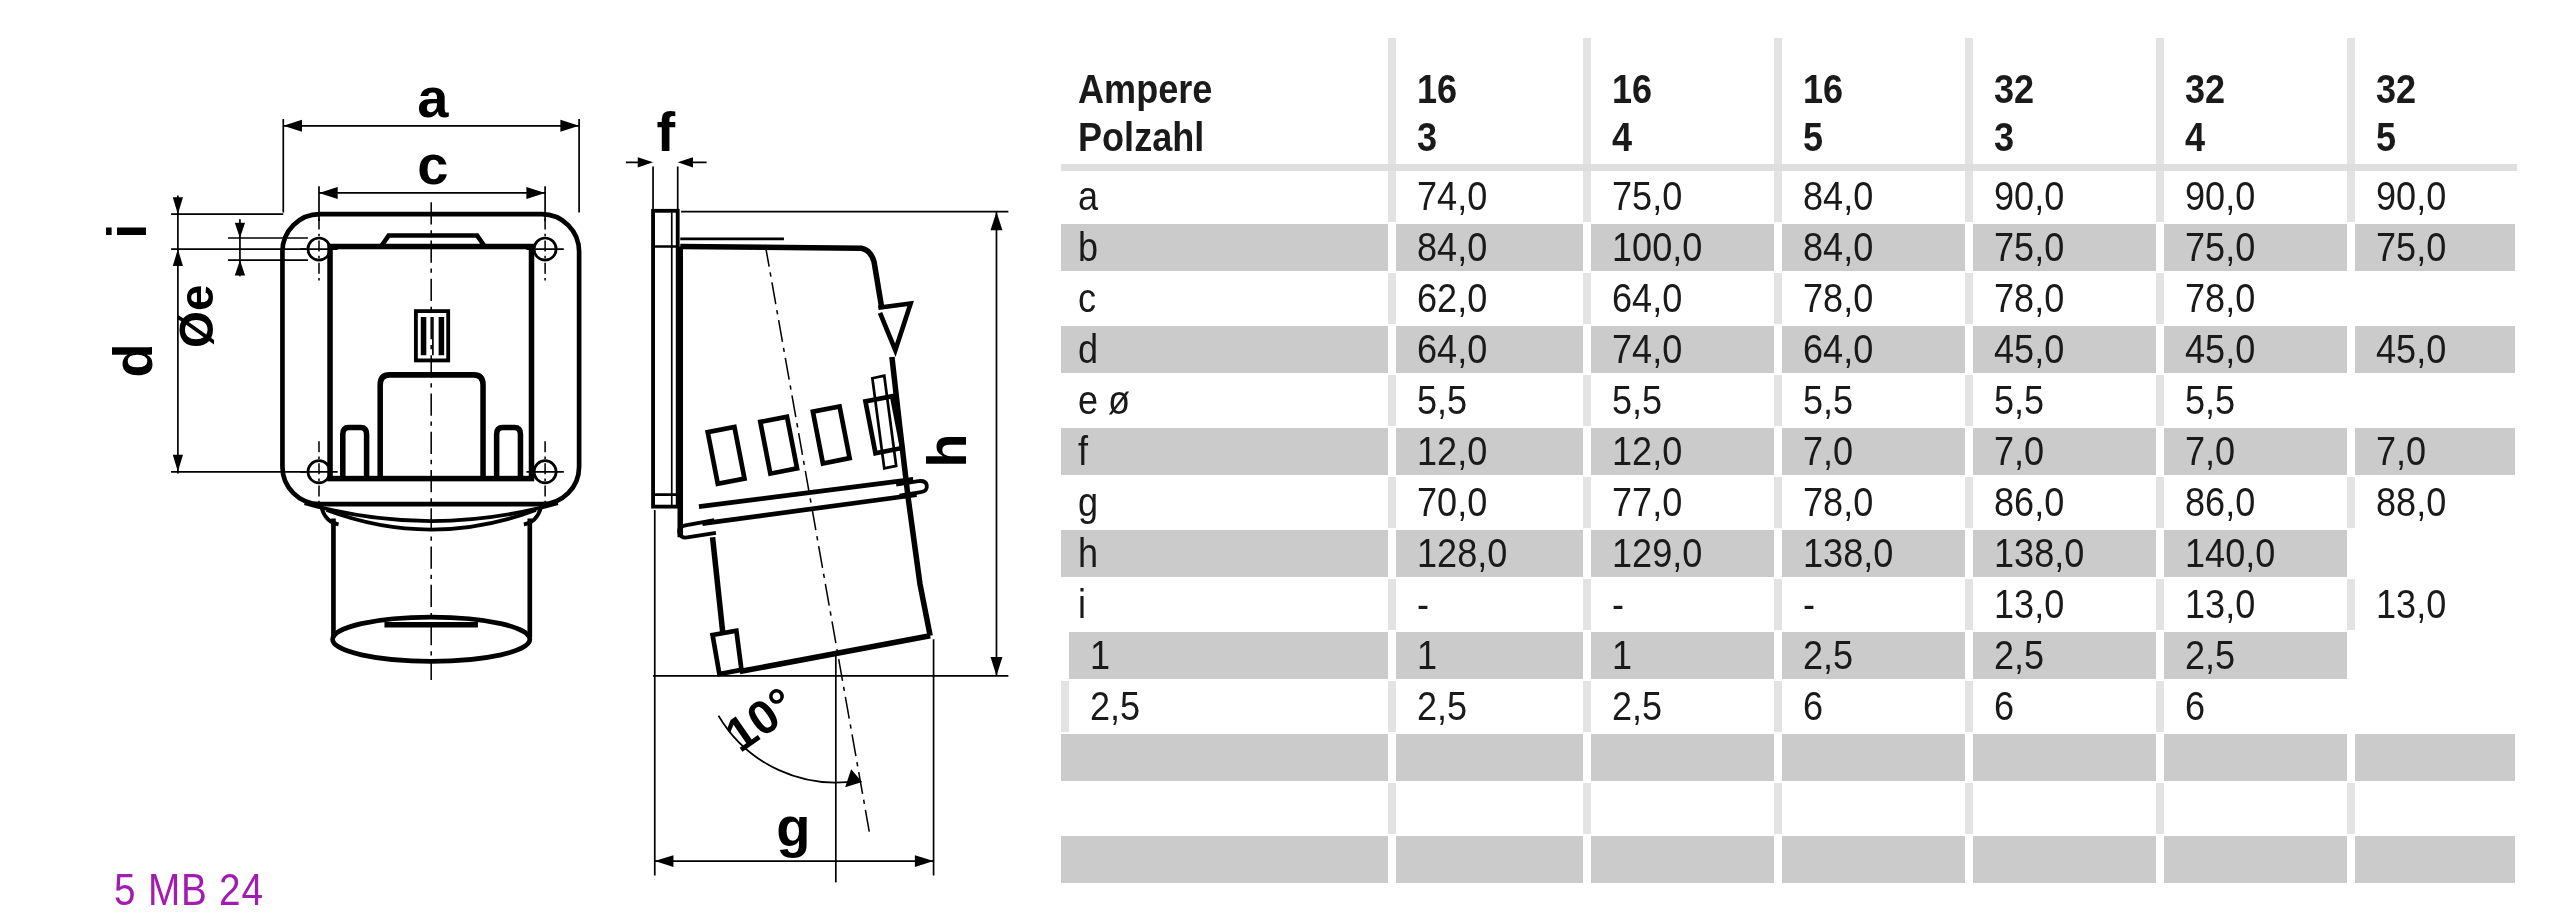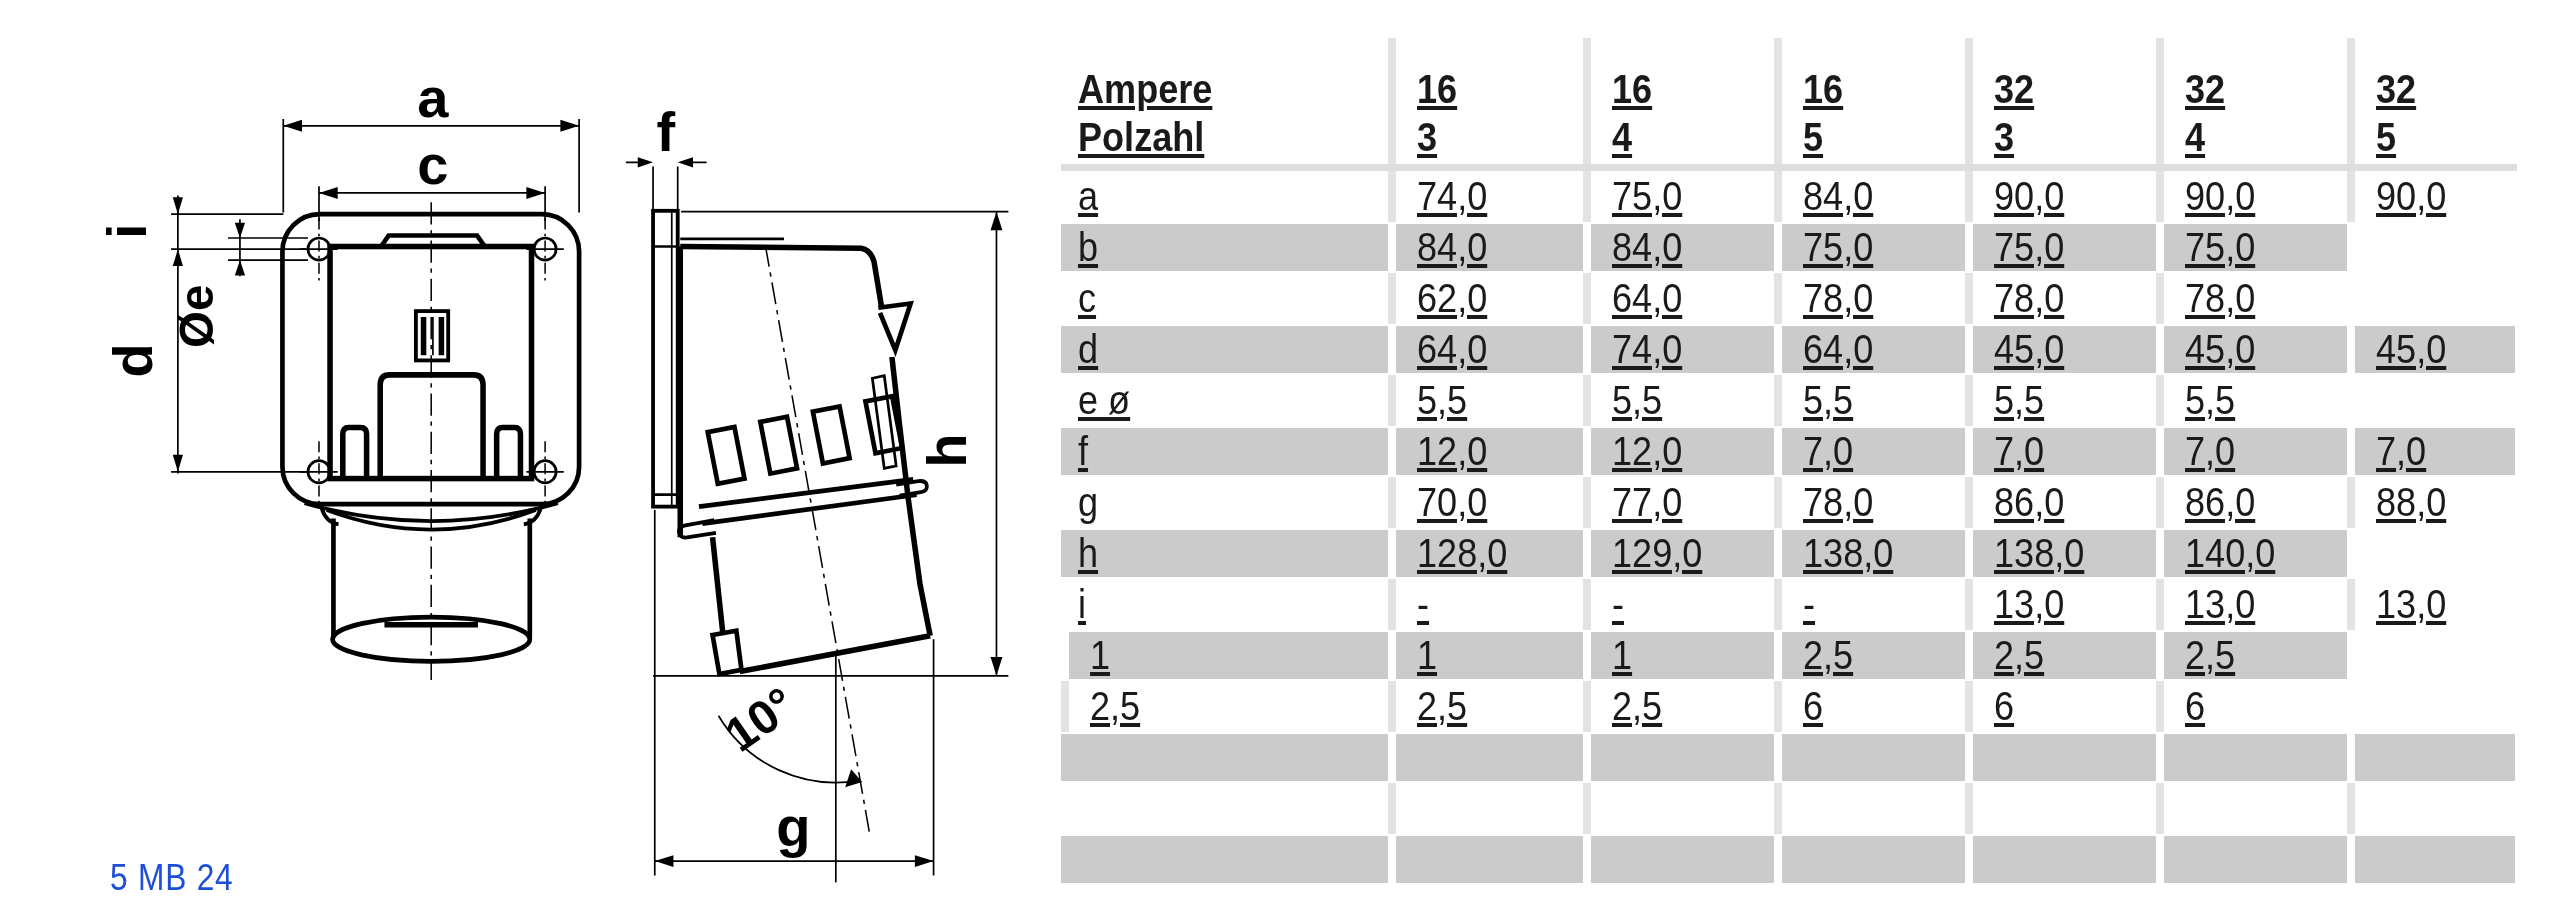--- a/index.html
+++ b/index.html
@@ -14,27 +14,27 @@
   .s3{stroke:#000;stroke-width:3.2;fill:none;}
   .s4{stroke:#000;stroke-width:4.5;fill:none;}
   .s5{stroke:#000;stroke-width:5.5;fill:none;}
   .s6{stroke:#000;stroke-width:6.5;fill:none;}
   .cl{stroke:#000;stroke-width:1.8;fill:none;stroke-dasharray:26 7 5 7;}
   .cls{stroke:#000;stroke-width:1.8;fill:none;stroke-dasharray:13 5 3 5;}
   .arr{fill:#000;stroke:none;}
   .dimlbl{font-family:"Liberation Sans",sans-serif;font-weight:700;font-size:66px;fill:#000;}
   .dimlbl.small{font-size:56px;}
   #part-number{
-    position:absolute;left:88px;top:815px;font-size:36px;font-weight:400;
-    letter-spacing:0.9px;color:#1d4ed8;white-space:pre;
+    position:absolute;left:88px;top:815px;font-size:44px;font-weight:400;
+    letter-spacing:0.9px;color:#a21caf;white-space:pre;
   }
   
   #spec-table{position:absolute;left:1061px;top:38px;width:1456px;font-size:41px;}
   .cond{display:inline-block;transform:scaleX(0.88);transform-origin:0 50%;white-space:pre;}
-  .thead,.tr{display:grid;grid-template-columns:327px 195px 191px 191px 191px 191px 168px;text-decoration:underline;}
+  .thead,.tr{display:grid;grid-template-columns:327px 195px 191px 191px 191px 191px 168px;}
   .thead > div, .tr > div{box-sizing:border-box;}
   .thead{height:126px;}
   .th{border-left:8.5px solid #e3e3e3;display:flex;flex-direction:column;justify-content:flex-end;
       padding:0 0 3.4px 21px;font-weight:700;line-height:48px;}
   .th0{border-left:none;padding-left:17px;}
   .band{height:6.8px;background:#dedede;}
   .tr{height:51px;}
   .tr > div{height:51px;display:flex;align-items:center;padding-left:21px;}
   .tr > .tl{padding-left:17px;}
   .tr.w > .td{border-left:8.5px solid #e3e3e3;}
@@ -256,20 +256,23 @@
   </div>
 
   <div class="tr g">
     <div class="tl">
         <span class="cond">b</span>
       </div>
     <div class="td">
         <span class="cond">84,0</span>
       </div>
     <div class="td">
+        <span class="cond">100,0</span>
+      </div>
+    <div class="td">
         <span class="cond">84,0</span>
       </div>
     <div class="td">
         <span class="cond">75,0</span>
       </div>
     <div class="td">
         <span class="cond">75,0</span>
       </div>
     <div class="td">
         <span class="cond">75,0</span>

